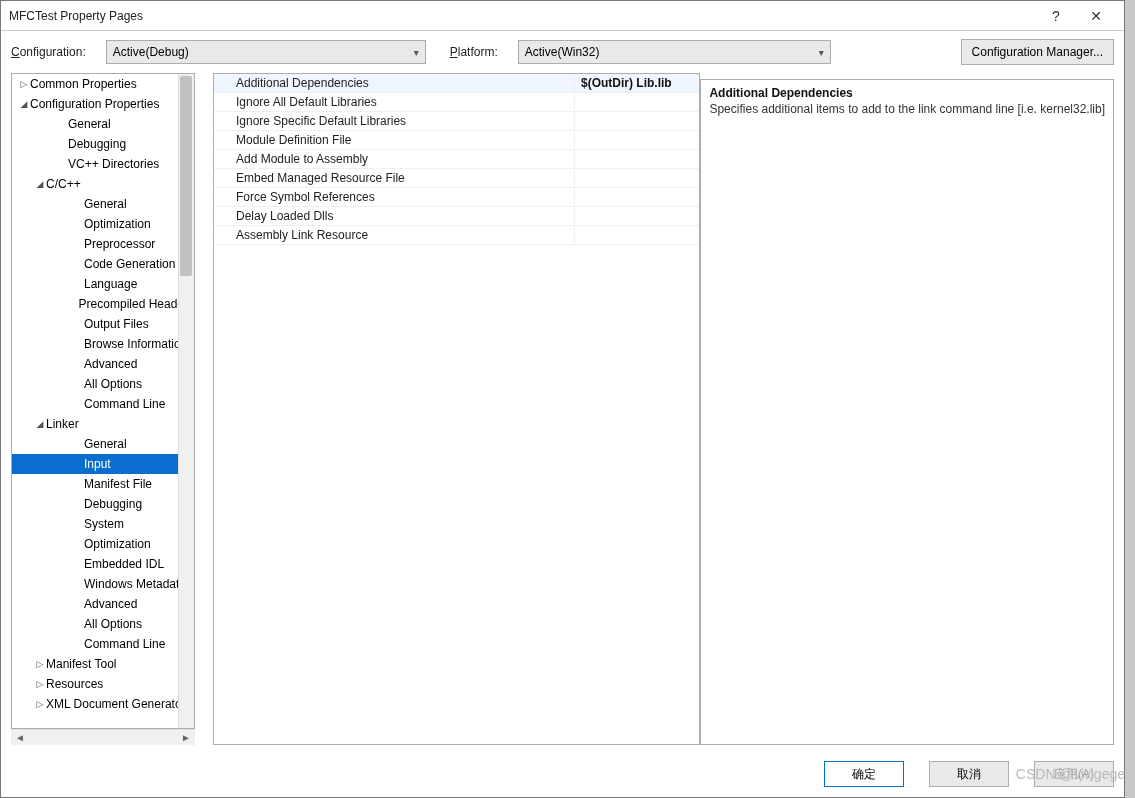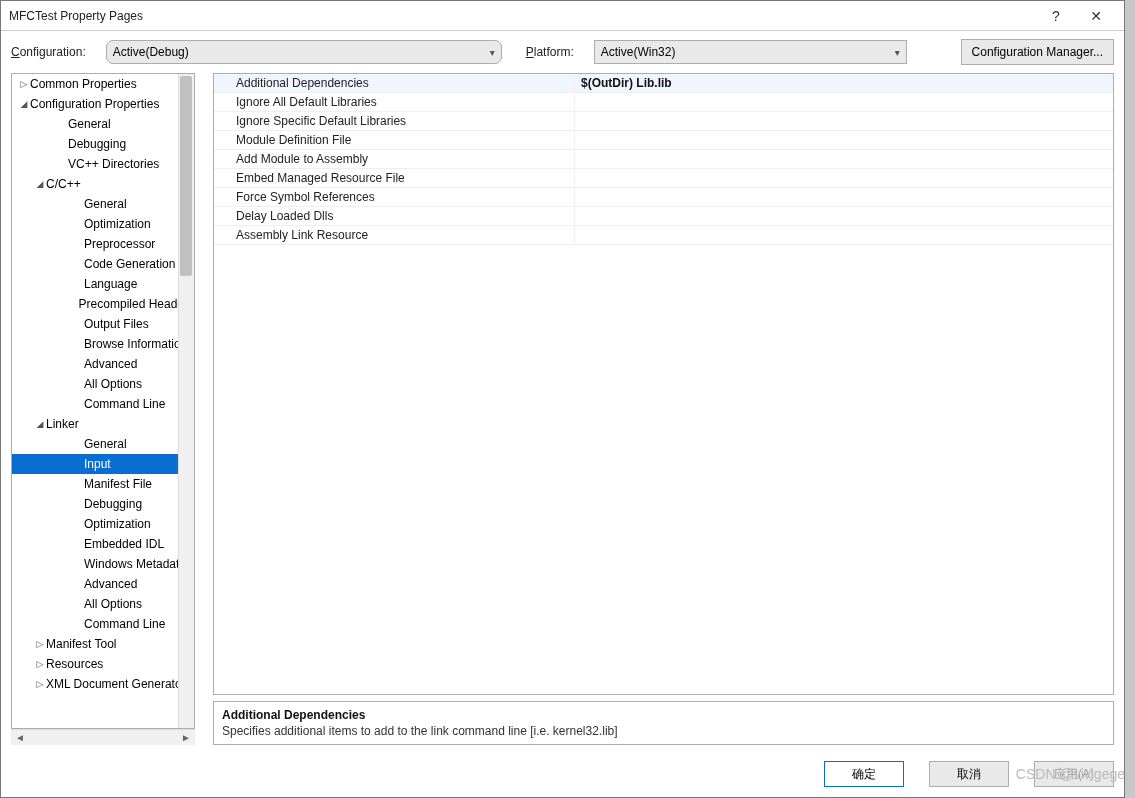--- a/index.html
+++ b/index.html
@@ -5,41 +5,41 @@
   * { box-sizing: border-box; font-family: "Segoe UI", Tahoma, sans-serif; font-size: 12px; }
   html, body { margin:0; padding:0; width:1135px; height:798px; background:#c8c8c8; }
   .window { width:1125px; height:798px; background:#fff; border:1px solid #777; display:flex; flex-direction:column; }
   .titlebar { height:30px; display:flex; align-items:center; padding:0 8px; background:#fff; border-bottom:1px solid #ccc; }
   .titlebar-title { flex:1; font-size:12px; color:#222; }
   .titlebar-btn { width:40px; height:28px; display:flex; align-items:center; justify-content:center; font-size:14px; color:#333; }
   .toolbar { display:flex; align-items:center; padding:8px 10px; gap:20px; background:#fff; }
   .toolbar label { color:#222; }
   .underline-first::first-letter { text-decoration:underline; }
   .dropdown { height:24px; border:1px solid #adadad; background:#e9e9e9; display:flex; align-items:center; padding:0 6px; justify-content:space-between; }
-  .dropdown.cfg { width:396px;border-radius:7px; }
+  .dropdown.cfg { width:320px; }
   .dropdown.plat { width:313px; }
   .dropdown .chev { color:#555; font-size:10px; }
   .btn { height:26px; padding:0 10px; border:1px solid #adadad; background:#e9e9e9; display:flex; align-items:center; }
   .main { flex:1; display:flex; padding:0 10px 6px 10px; gap:10px; min-height:0; }
   .tree-wrap { width:184px; display:flex; flex-direction:column; }
   .tree { flex:1; border:1px solid #adadad; background:#fff; overflow:hidden; position:relative; }
   .tree-scroll { position:absolute; right:0; top:0; bottom:0; width:16px; background:#f0f0f0; border-left:1px solid #ddd; }
   .tree-scroll-thumb { position:absolute; right:2px; top:2px; width:12px; height:200px; background:#c0c0c0; border-radius:2px; }
   .tree ul { list-style:none; margin:0; padding:0; }
   .tree li { white-space:nowrap; }
   .tree-row { height:20px; display:flex; align-items:center; padding-left:4px; }
   .tree-row .tw { width:12px; display:inline-block; color:#555; font-size:9px; text-align:center; }
   .tree-row.selected { background:#0a6ed1; color:#fff; }
   .tree-row.depth0 { padding-left:6px; }
   .tree-row.depth1 { padding-left:22px; }
   .tree-row.depth2 { padding-left:44px; }
   .tree-row.depth3 { padding-left:60px; }
   .tree-hscroll { height:16px; background:#f0f0f0; border-top:1px solid #ddd; display:flex; align-items:center; justify-content:space-between; padding:0 2px; }
   .tree-hscroll .arrow { font-size:10px; color:#666; width:14px; text-align:center; }
-  .right { flex:1; display:flex; flex-direction:column; min-width:0;padding-left:8px; }
+  .right { flex:1; display:flex; min-width:0;padding-left:8px; }
   .grid { flex:1; border:1px solid #adadad; background:#fff; overflow:hidden; display:flex; flex-direction:column; }
   .grid-row { height:19px; display:flex; align-items:center; border-bottom:1px solid #efefef; }
   .grid-row.sel { background:#f0f6ff; }
   .grid-row .name { width:360px; padding-left:22px; color:#222; }
   .grid-row .val { flex:1; padding-left:6px; font-weight:bold; color:#111; border-left:1px solid #efefef; height:100%; display:flex; align-items:center; }
   .grid-row .val.normal { font-weight:normal; }
   .desc { border:1px solid #adadad; border-top:1px solid #adadad; background:#fff; padding:6px 8px; margin-top:6px; }
   .desc-title { font-weight:bold; color:#111; margin-bottom:2px; }
   .desc-body { color:#333; }
   .bottom { display:flex; justify-content:flex-end; gap:25px; padding:10px; }
@@ -209,20 +209,26 @@
             </li>
             <li>
               <div class="tree-row depth3">
                 <span class="tw"></span>
                 <span>Debugging</span>
               </div>
             </li>
             <li>
               <div class="tree-row depth3">
                 <span class="tw"></span>
+                <span>System</span>
+              </div>
+            </li>
+            <li>
+              <div class="tree-row depth3">
+                <span class="tw"></span>
                 <span>Optimization</span>
               </div>
             </li>
             <li>
               <div class="tree-row depth3">
                 <span class="tw"></span>
                 <span>Embedded IDL</span>
               </div>
             </li>
             <li>

